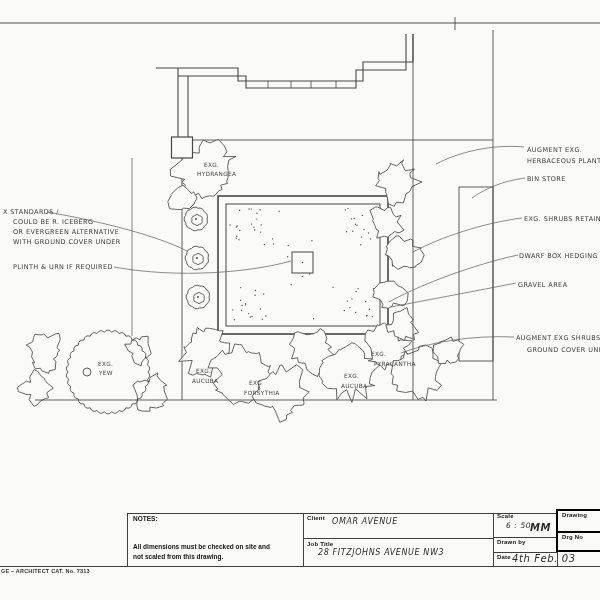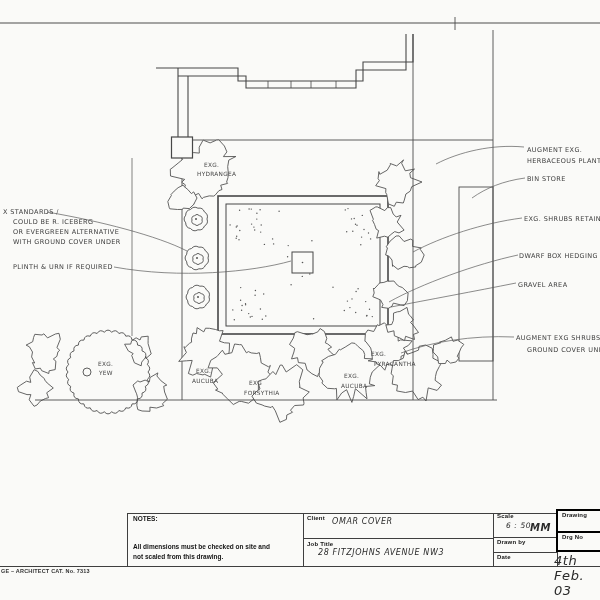--- a/index.html
+++ b/index.html
@@ -226,30 +226,30 @@
   <div class="vline" style="left:557px;top:513px;height:53px;"></div>
   <div class="hline" style="left:303px;top:538px;width:190px;"></div>
   <div class="hline" style="left:493px;top:537px;width:64px;"></div>
   <div class="hline" style="left:493px;top:552px;width:64px;"></div>
 
   <div class="tnotes" style="left:133px;top:515px;">NOTES:</div>
   <div class="tnotes" style="left:133px;top:543px;">All dimensions must be checked on site and</div>
   <div class="tnotes" style="left:133px;top:553px;">not scaled from this drawing.</div>
 
   <div class="tlabel" style="left:307px;top:515px;">Client</div>
-  <div class="hand" style="left:332px;top:517px;font-size:8px;">OMAR COVER</div>
+  <div class="hand" style="left:332px;top:517px;font-size:8px;">OMAR AVENUE</div>
   <div class="tlabel" style="left:307px;top:541px;">Job Title</div>
   <div class="hand" style="left:318px;top:548px;font-size:8px;">28 FITZJOHNS AVENUE NW3</div>
 
   <div class="tlabel" style="left:497px;top:513px;">Scale</div>
   <div class="hand" style="left:506px;top:521px;font-size:7.5px;">6 : 50</div>
   <div class="tlabel" style="left:497px;top:539px;">Drawn by</div>
   <div class="hand" style="left:530px;top:522px;font-size:10px;font-weight:bold;">MM</div>
   <div class="tlabel" style="left:497px;top:554px;">Date</div>
-  <div class="hand" style="left:512px;top:553px;font-size:13px;margin-left:42px;">4th Feb. 03</div>
+  <div class="hand" style="left:512px;top:553px;font-size:10px;">4th Feb. 03</div>
 
   <div class="drawing-box">
     <div class="cell1">
       <div class="tlabel" style="left:4px;top:1px;">Drawing</div>
       <div class="hand" style="left:6px;top:9px;font-size:6.5px;margin-left:45px;">FRONT</div>
     </div>
     <div class="tlabel" style="left:4px;top:23px;">Drg No</div>
   </div>
 
   <div class="catalog">GE – ARCHITECT CAT. No. 7313</div>

